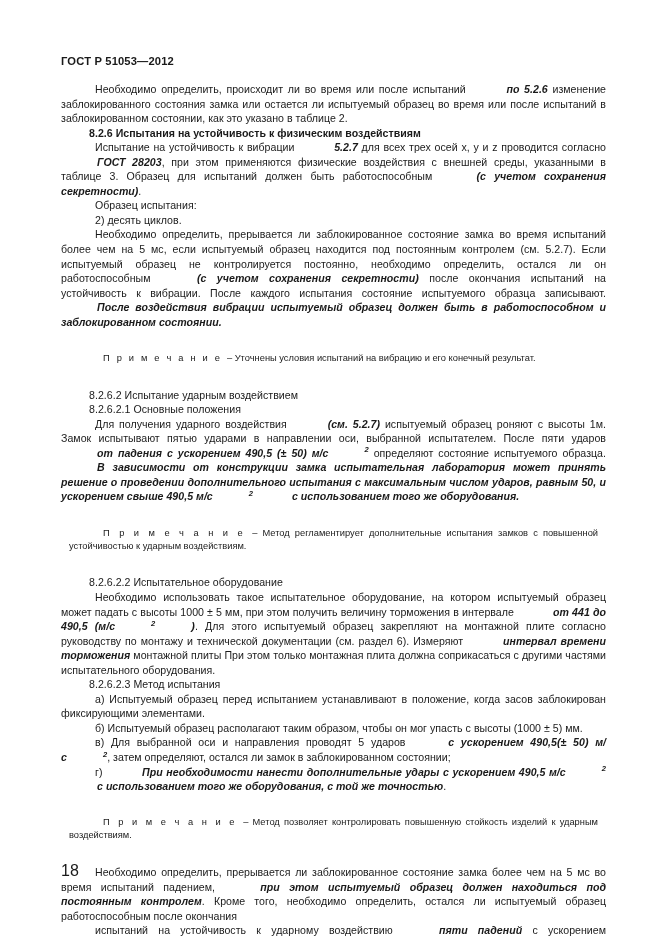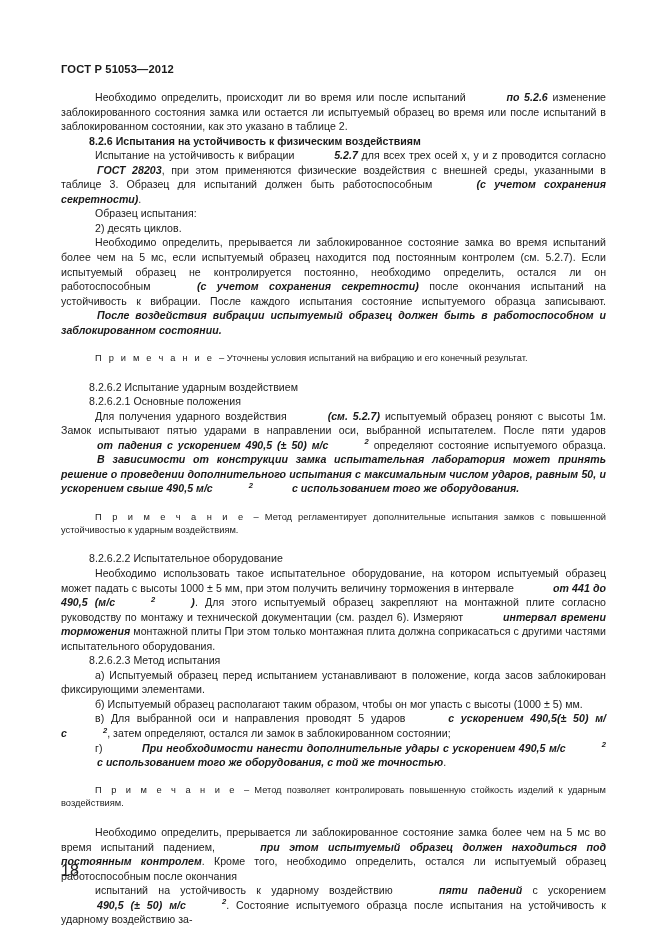--- a/index.html
+++ b/index.html
@@ -24,21 +24,21 @@
   .content {
     position: absolute;
     left: 61px;
     top: 50px;
     width: 545px;
   }
   .doc-header {
     font-size: 11.2px;
     font-weight: bold;
     letter-spacing: 0.15px;
-    margin: 12px 0 14px 0;
+    margin: 4px 0 14px 0;
     line-height: 14px;
   }
   p.para {
     margin: 0;
     font-size: 10.6px;
     line-height: 14.55px;
     text-align: justify;
     text-justify: inter-word;
     hyphens: none;
     letter-spacing: 0.02px;
@@ -59,21 +59,21 @@
   .bi { font-weight: bold; font-style: italic; padding-left: 36px; }
   sup {
     font-size: 0.72em;
     vertical-align: super;
     line-height: 0;
   }
   .note {
     font-size: 9.3px;
     line-height: 13.2px;
     text-align: justify;
-    margin: 0;
+    margin: 8px;
     text-indent: 34px;
   }
   .sp-letters {
     letter-spacing: 2.2px;
   }
   .page-number {
     position: absolute;
     left: 61px;
     top: 864px;
     font-size: 16px;

